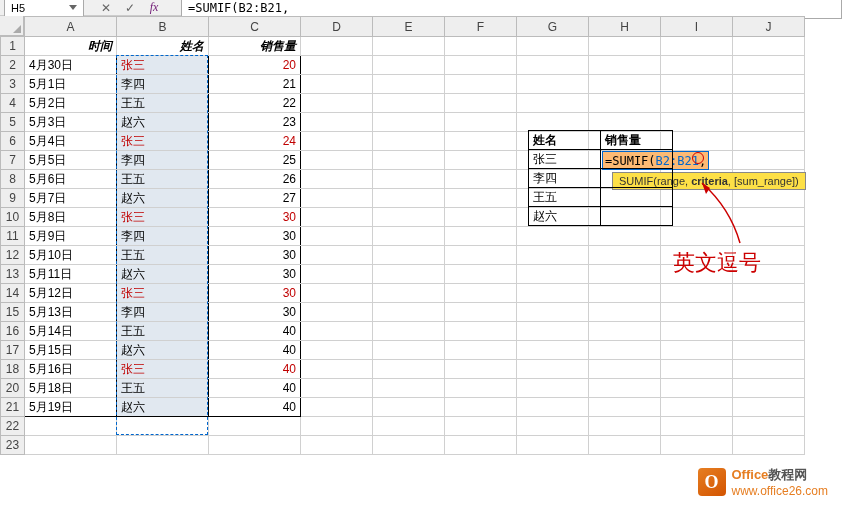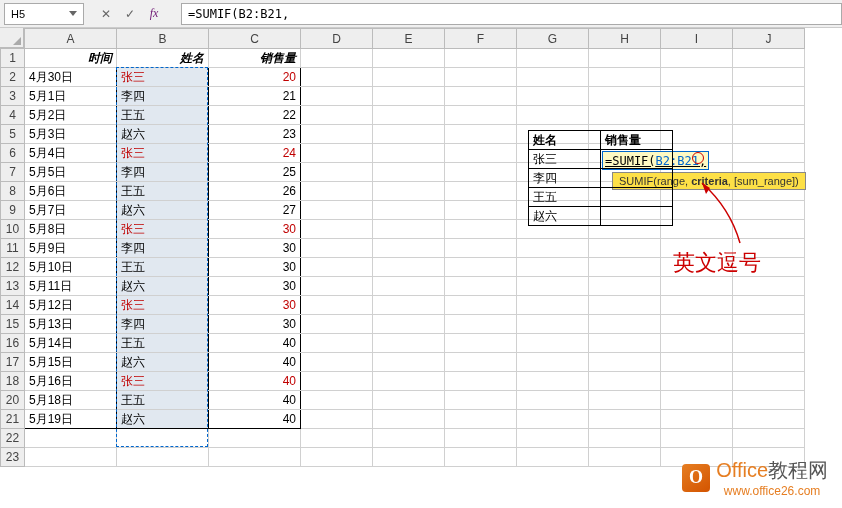--- a/index.html
+++ b/index.html
@@ -1,18 +1,18 @@
 <!DOCTYPE html>
 <html><head>
   <meta charset="utf-8">
   <style>
     * { box-sizing: border-box; margin: 0; padding: 0; }
     body { font-family: "Microsoft YaHei", Arial, sans-serif; font-size: 12px; background: #fff; width: 842px; height: 508px; position: relative; overflow: hidden; }
     
-    .toolbar { display: flex; align-items: center; height: 28px; background: #f0f0f0; border-bottom: 1px solid #ccc; }
+    .toolbar { display: flex; align-items: center; height: 16px; background: #f0f0f0; border-bottom: 1px solid #ccc; }
     .name-box { width: 80px; height: 22px; background: #fff; border: 1px solid #aaa; margin: 0 6px 0 4px; padding: 0 6px; display: flex; align-items: center; justify-content: space-between; }
     .name-box span { font-size: 11px; }
     .nb-dd { width: 0; height: 0; border-left: 4px solid transparent; border-right: 4px solid transparent; border-top: 5px solid #666; }
     .fx-btns { display: flex; align-items: center; gap: 8px; margin: 0 8px; }
     .fx-btn { width: 16px; height: 16px; display: flex; align-items: center; justify-content: center; color: #666; cursor: pointer; }
     .fx-label { font-style: italic; font-family: Georgia, serif; color: #701a75; }
     .formula-bar { flex: 1; height: 22px; background: #fff; border: 1px solid #aaa; padding: 0 6px; display: flex; align-items: center; font-family: Consolas, monospace; margin-left: 11px; }
     
     .grid-area { position: relative; }
     .select-all { position: absolute; left: 0; top: 0; width: 24px; height: 20px; background: #eee; border-right: 1px solid #bbb; border-bottom: 1px solid #bbb; }
@@ -38,36 +38,36 @@
     
     .marching { position: absolute; border: 1px dashed #0066cc; pointer-events: none; }
     
     .side-table { position: absolute; left: 528px; top: 130px; }
     .side-table table { border-collapse: collapse; }
     .side-table th, .side-table td { border: 1px solid #000; height: 19px; padding: 0 4px; font-size: 12px; }
     .side-table th { font-weight: bold; text-align: left; width: 72px; }
     .side-table td.name { width: 72px; }
     .side-table td.val { width: 72px; }
     
-    .formula-cell { position: absolute; left: 602px; top: 151px; height: 19px; padding: 0 2px; font-family: Consolas, monospace; font-size: 12px; display: flex; align-items: center; background: #fef9c3; border: 1px solid #0066cc; text-decoration: underline; }
+    .formula-cell { position: absolute; left: 602px; top: 151px; height: 19px; padding: 0 2px; font-family: Consolas, monospace; font-size: 12px; display: flex; align-items: center; background: #fdba74; border: 1px solid #0066cc; }
     .formula-cell .ref { color: #0066cc; }
     .red-circle { position: absolute; left: 692px; top: 152px; width: 12px; height: 12px; border: 1.5px solid #c00; border-radius: 50%; }
     
     .tooltip { position: absolute; left: 612px; top: 172px; background: #fde047; border: 1px solid #888; padding: 2px 6px; font-size: 11px; font-family: sans-serif; color: #333; }
     .tooltip b { font-weight: bold; }
     
     .arrow { position: absolute; left: 690px; top: 178px; width: 60px; height: 70px; pointer-events: none; }
     .arrow-line { stroke: #c00; stroke-width: 1.5; fill: none; }
     .arrow-head { fill: #c00; }
     
     .annotation { position: absolute; left: 673px; top: 248px; color: #c00; font-family: KaiTi, STKaiti, serif; font-size: 22px; }
     
     .logo { position: absolute; right: 14px; bottom: 10px; display: flex; align-items: center; gap: 6px; }
     .logo-icon { width: 28px; height: 28px; background: linear-gradient(145deg,#e67e22,#d35400); border-radius: 4px; display: flex; align-items: center; justify-content: center; color: #fff; font-weight: bold; font-size: 18px; font-family: Georgia, serif; }
-    .logo-txt .l1 { font-size: 20px; font-weight: normal; }
+    .logo-txt .l1 { font-size: 13px; font-weight: bold; }
     .logo-txt .l1 .orange { color: #e67e22; }
     .logo-txt .l1 .gray { color: #555; }
     .logo-txt .l2 { font-size: 12px; color: #e67e22; text-align: center; }
   </style>
 </head>
 <body>
 
 <div class="toolbar">
   <div class="name-box">
     <span>H5</span>

